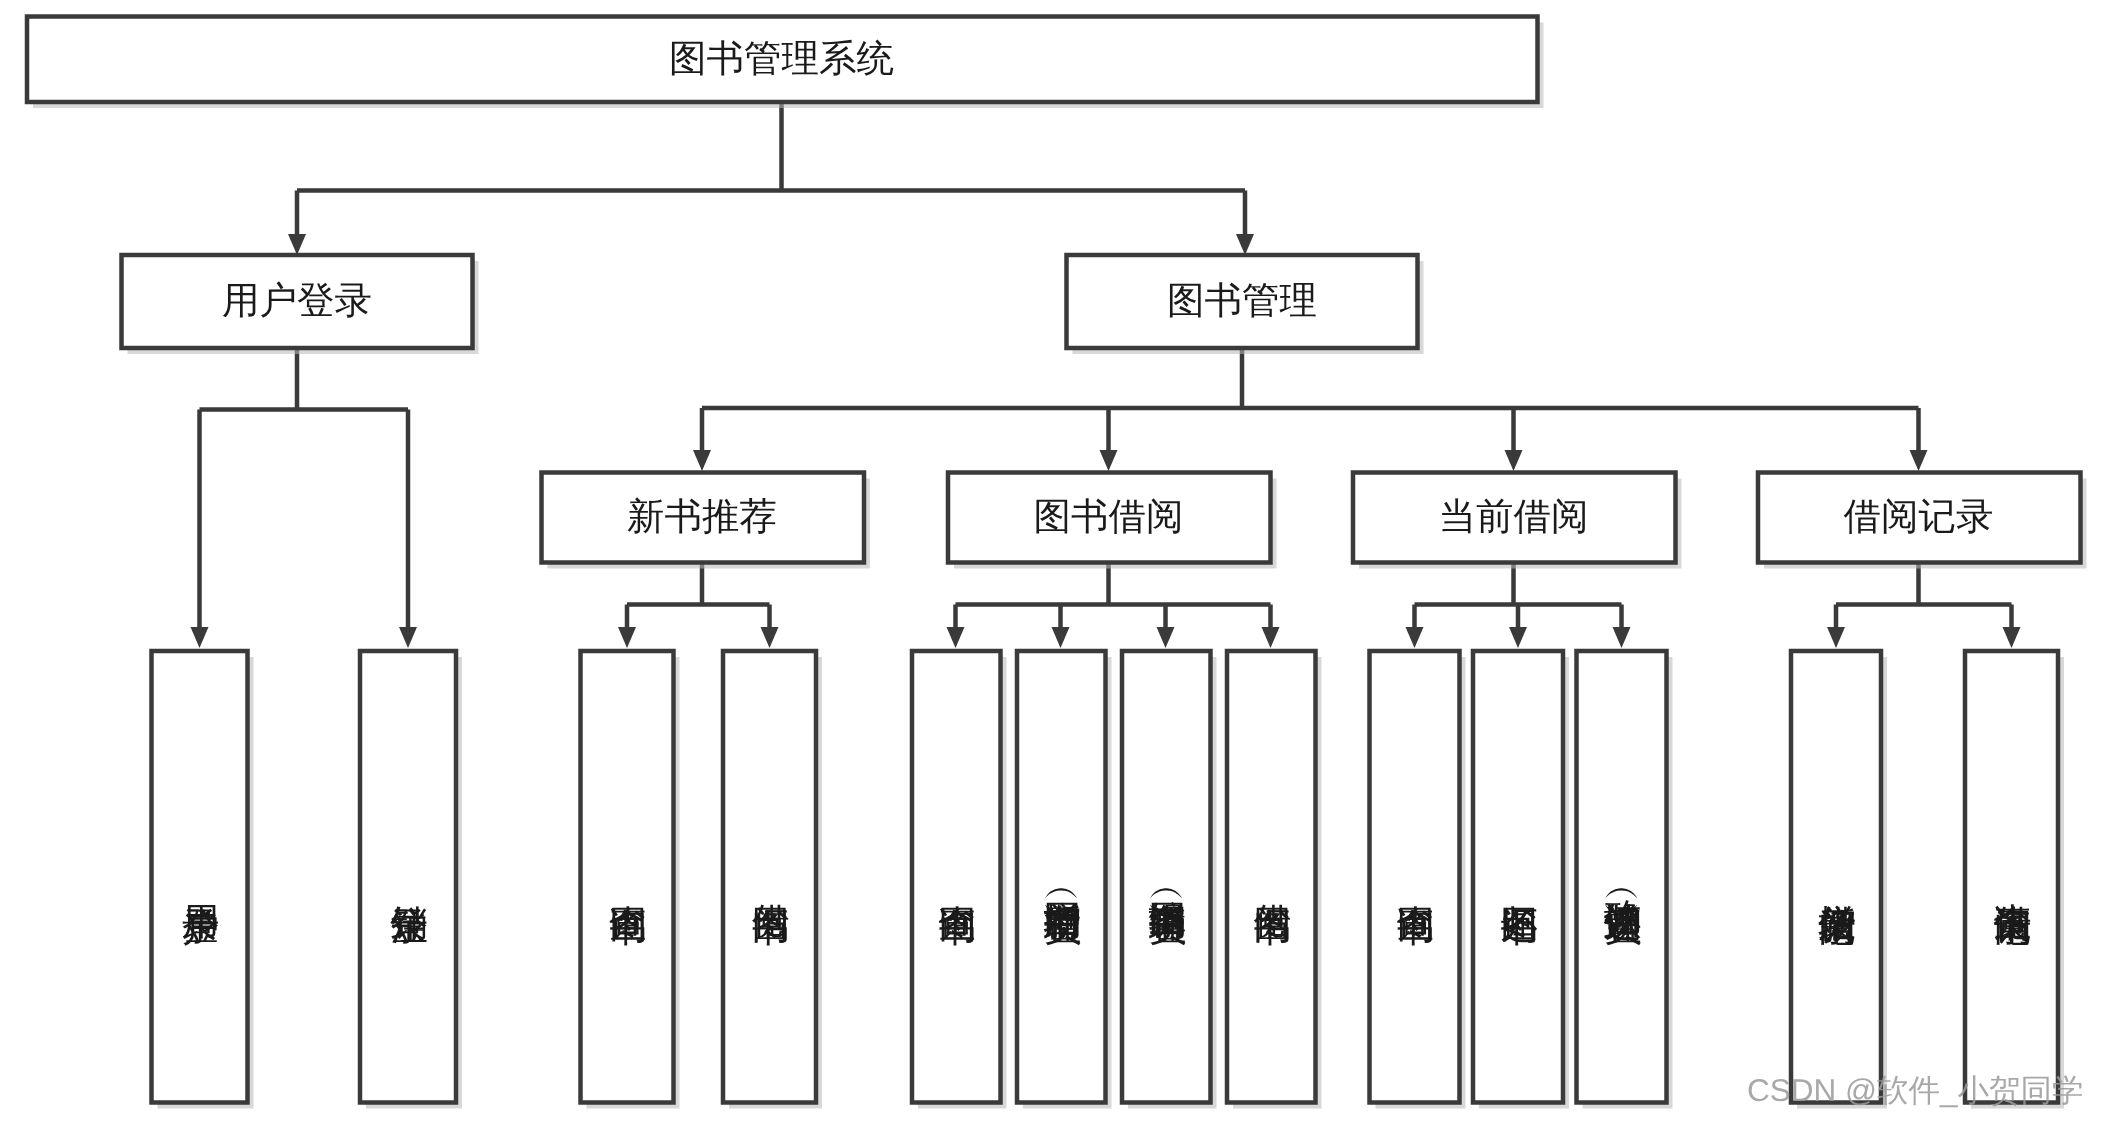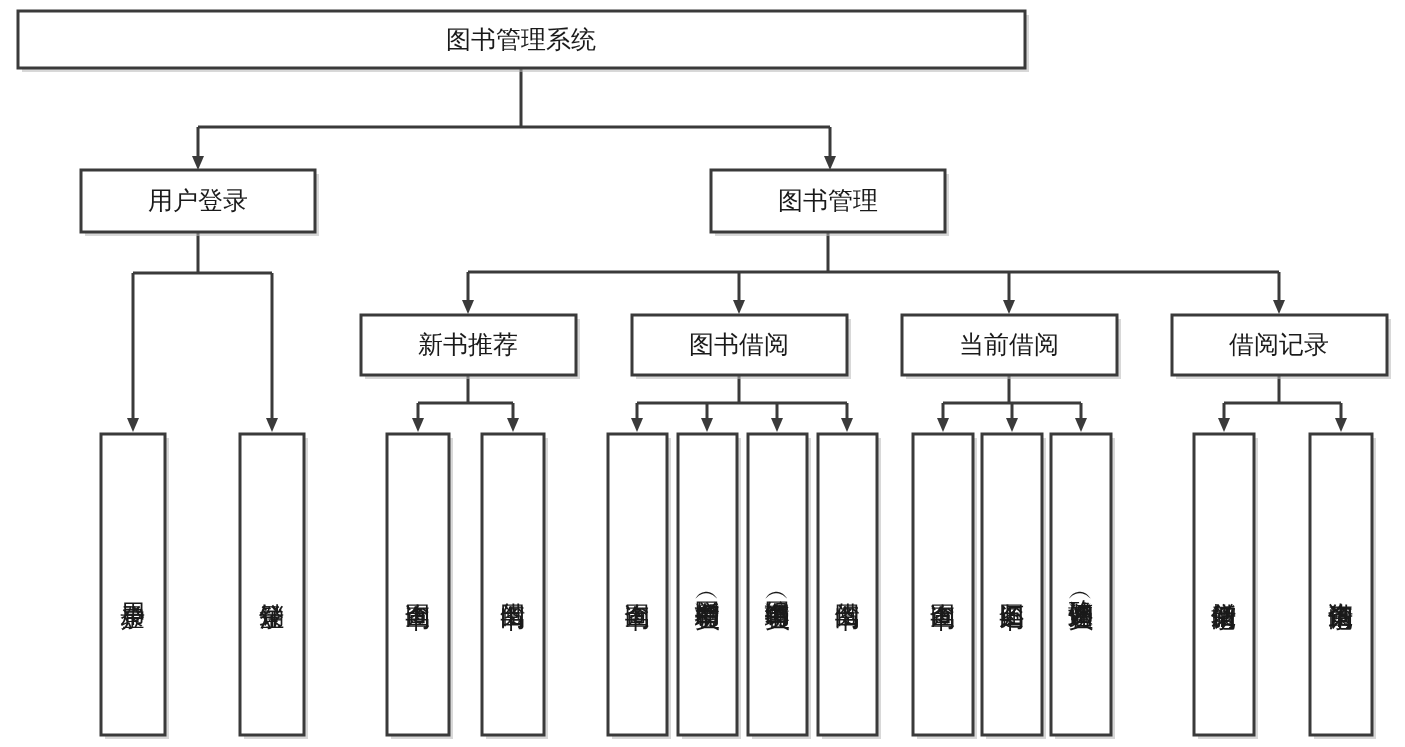--- a/index.html
+++ b/index.html
@@ -237,13 +237,14 @@
   <div class="vlabel" style="left:608px;  top:434px; width:59px; height:301px;">查询图书</div>
   <div class="vlabel" style="left:678px;  top:434px; width:59px; height:301px;">新增图书（管理员）</div>
   <div class="vlabel" style="left:748px;  top:434px; width:59px; height:301px;">编辑图书（管理员）</div>
   <div class="vlabel" style="left:818px;  top:434px; width:59px; height:301px;">借阅图书</div>
   <div class="vlabel" style="left:913px;  top:434px; width:60px; height:301px;">查询图书</div>
   <div class="vlabel" style="left:982px;  top:434px; width:60px; height:301px;">归还图书</div>
   <div class="vlabel" style="left:1051px; top:434px; width:60px; height:301px;">确认归还（管理员）</div>
   <div class="vlabel" style="left:1194px; top:434px; width:60px; height:301px;">新增借阅记录</div>
   <div class="vlabel" style="left:1310px; top:434px; width:62px; height:301px;">查询借阅记录</div>
 
+  <div class="watermark">CSDN @软件_小贺同学</div>
 </div>
 
 </body></html>

